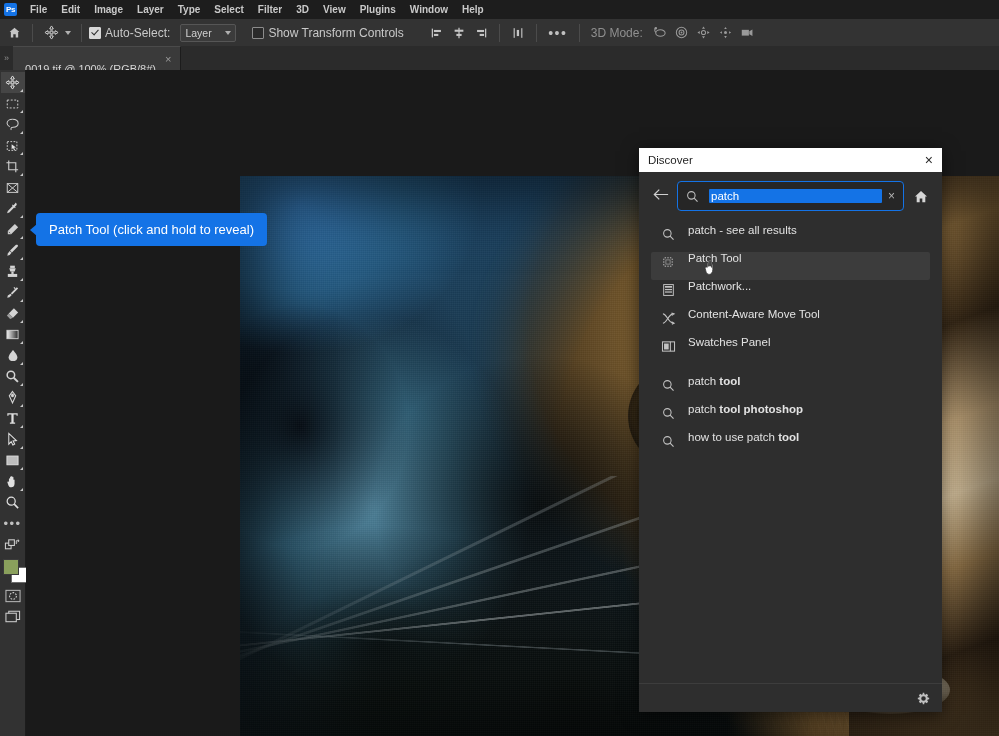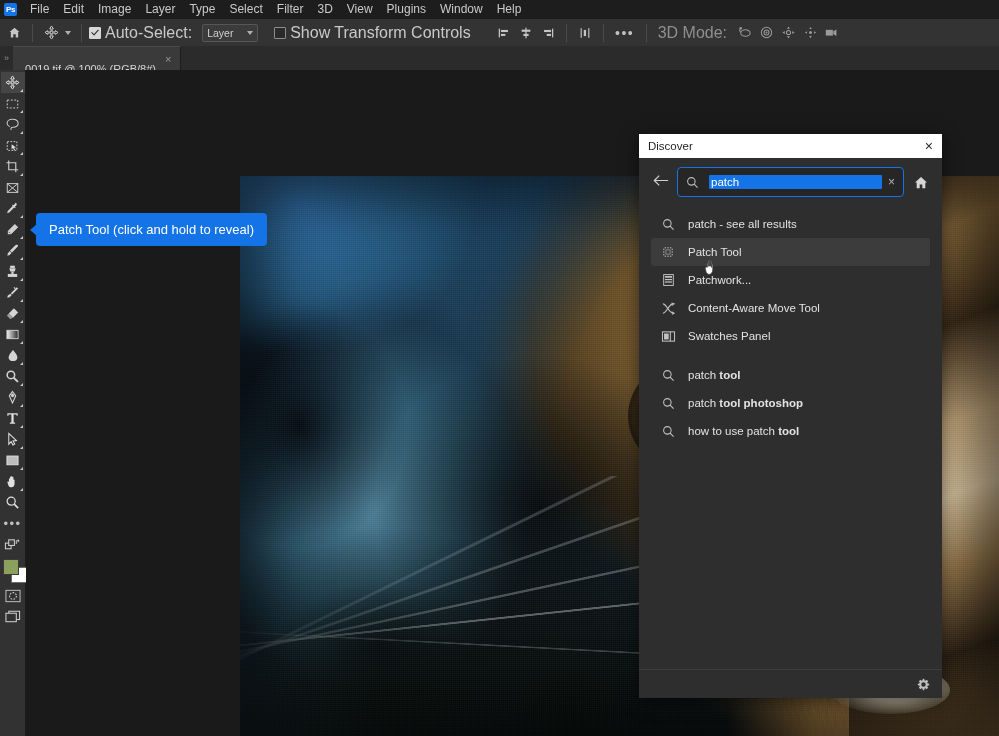--- a/index.html
+++ b/index.html
@@ -15,35 +15,36 @@
     background:#1d1d1d;display:flex;align-items:center;
     border-bottom:1px solid #15803d;
   }
   #ps-logo{
     width:13px;height:13px;margin-left:4px;margin-right:6px;
     background:#1473e6;border-radius:2px;color:#ffffff;
     font-size:8px;font-weight:bold;line-height:13px;text-align:center;
     letter-spacing:-0.3px;
   }
   .menu-item{
-    color:#c9c9c9;font-size:12px;padding:0 7px;line-height:19px;
+    color:#c9c9c9;font-size:10px;padding:0 7px;line-height:19px;
     white-space:nowrap;
+    font-weight:bold;
   }
   
   #optionsbar{
     position:absolute;left:0;top:19px;width:999px;height:27px;
     background:#333333;display:flex;align-items:center;
     border-bottom:1px solid #1c1c1c;
   }
   .ob-sep{width:1px;height:18px;background:#4b4b4b;margin:0 7px;}
   .ob-icon{
     width:22px;height:22px;display:flex;align-items:center;justify-content:center;
     color:#b8b8b8;
   }
-  .ob-label{color:#c9c9c9;font-size:16px;margin-left:4px;white-space:nowrap;}
+  .ob-label{color:#c9c9c9;font-size:12px;margin-left:4px;white-space:nowrap;}
   .ob-check{
     width:10px;height:10px;border:1px solid #8c8c8c;background:#2a2a2a;
     display:inline-block;position:relative;border-radius:1px;
   }
   .ob-check.on{background:#d8d8d8;border-color:#d8d8d8;}
   .ob-check.on:after{
     content:"";position:absolute;left:3px;top:0px;width:3px;height:6px;
     border:solid #2a2a2a;border-width:0 1.5px 1.5px 0;transform:rotate(42deg);
   }
   #layer-select{
@@ -210,21 +211,21 @@
     padding:0 13px;z-index:40;
   }
   #tooltip-text{color:#ffffff;font-size:13px;white-space:nowrap;}
   #tooltip-arrow{
     position:absolute;left:-6px;top:11px;width:0;height:0;
     border-top:6px solid transparent;border-bottom:6px solid transparent;
     border-right:7px solid #1473e6;
   }
   
   #discover{
-    position:absolute;left:639px;top:134px;width:303px;height:564px;z-index:50;
+    position:absolute;left:639px;top:148px;width:303px;height:564px;z-index:50;
     box-shadow:0 3px 16px rgba(0,0,0,.55);
   }
   #discover-titlebar{
     height:24px;background:#ffffff;display:flex;align-items:center;
     justify-content:space-between;padding:0 9px 0 9px;box-sizing:border-box;
   }
   #discover-title{color:#1f1f1f;font-size:11.5px;}
   #discover-close{color:#2a2a2a;font-size:14px;line-height:12px;}
   #discover-body{
     height:540px;background:#2e2e2e;display:flex;flex-direction:column;
@@ -242,21 +243,21 @@
   #search-icon{color:#bdbdbd;display:flex;align-items:center;}
   #search-value{
     flex:1;margin-left:10px;font-size:11.5px;color:#ffffff;
     background:#1473e6;padding:1px 2px;border-radius:1px;
     align-self:center;white-space:nowrap;
   }
   #search-clear{color:#b3b3b3;font-size:12px;padding-left:6px;}
   #home-icon{color:#d6d6d6;width:22px;display:flex;align-items:center;justify-content:center;}
   #results{flex:1;overflow:hidden;padding-top:4px;}
   .result-row{
-    height:28px;display:flex;align-items:center;padding:0 0 0 18px;
+    height:28px;display:flex;align-items:flex-start;padding:0 0 0 18px;
     box-sizing:border-box;position:relative;
   }
   .result-row.highlight{background:#3c3c3c;margin:0 12px;padding-left:6px;border-radius:2px;}
   .res-icon{
     width:22px;height:20px;display:flex;align-items:center;justify-content:center;
     color:#c2c2c2;flex:0 0 22px;
   }
   .res-label{color:#e2e2e2;font-size:11.5px;margin-left:9px;white-space:nowrap;}
   .res-label b{font-weight:bold;}
   .group-gap{height:11px;}

